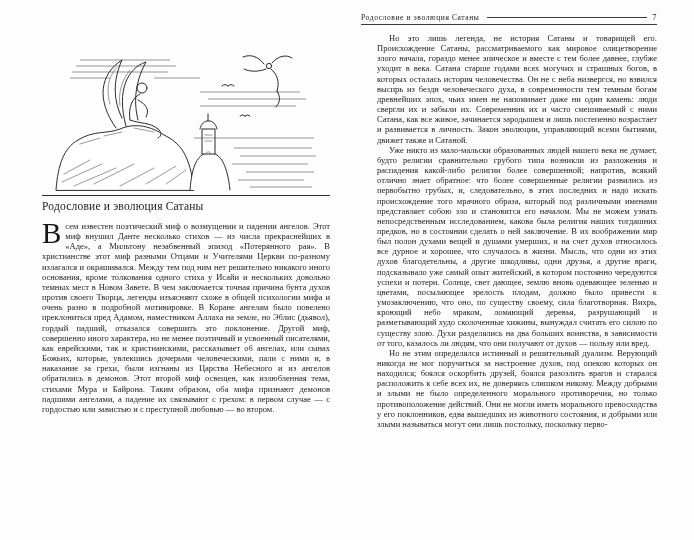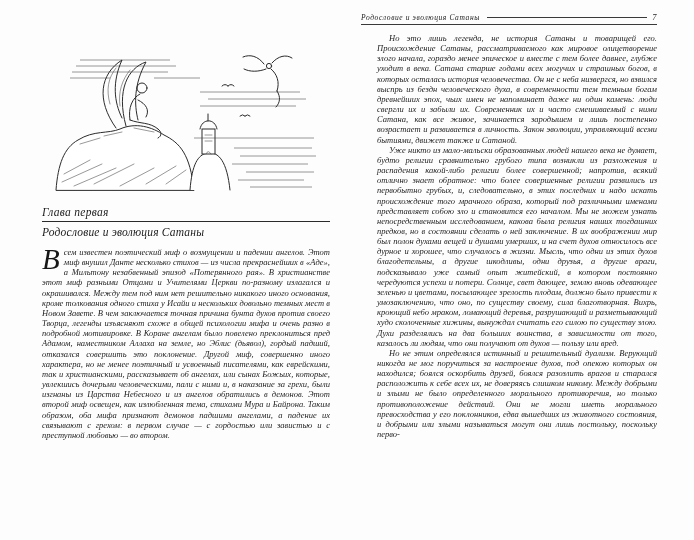--- a/index.html
+++ b/index.html
@@ -3,21 +3,21 @@
 <meta charset="utf-8">
 <style>
   * { margin:0; padding:0; box-sizing:border-box; }
   html,body { background:#ffffff; }
   .spread {
     width:694px; height:540px; background:#fdfdfd;
     display:flex; overflow:hidden;
     font-family:"Liberation Serif","DejaVu Serif",serif;
     color:#1c1c1c;
   }
-  .page { width:347px; height:447px; position:relative;font-style:italic; }
+  .page { width:347px; height:447px; position:relative; }
   
   .left-inner { width:288px; margin:10px 0 0 42px; }
   .illustration-wrap { width:272px; margin:42px auto 0 auto; }
   .illustration-wrap svg { display:block; width:272px; height:150px; }
   .chapter-label { font-size:11.5px; letter-spacing:.3px; margin-top:14px; }
   .chapter-rule { border-top:1px solid #2a2a2a; margin:3px 0 4px 0; height:0; }
   .chapter-title { font-size:11.5px; letter-spacing:.2px; margin-bottom:9px; }
   .body-text {
     font-size:8.5px; line-height:10.15px; text-align:justify;
     text-justify:inter-word;
@@ -96,21 +96,20 @@
             <path class="thin" d="M155,93 h7 M155,99 h7"></path>
           </g>
 
           <g class="thin">
             <path d="M144,96 H264"></path>
             <path d="M184,106 H262 M190,114 H266 M182,122 H258 M196,130 H264 M188,138 H254 M200,145 H262"></path>
           </g>
         </svg>
       </div>
 
-      <div class="chapter-label">Глава первая</div>
       <div class="chapter-rule"></div>
       <div class="chapter-title">Родословие и эволюция Сатаны</div>
 
       <p class="body-text"><span class="dropcap">В</span><span>сем известен поэтический миф о возмущении и падении ангелов. Этот миф внушил Данте несколько стихов — из числа прекраснейших в «Аде», а Мильтону незабвенный эпизод «Потерянного рая». В христианстве этот миф разными Отцами и Учителями Церкви по-разному излагался и окрашивался. Между тем под ним нет решительно никакого иного основания, кроме толкования одного стиха у Исайи и нескольких довольно темных мест в Новом Завете. В чем заключается точная причина бунта духов против своего Творца, легенды изъясняют схоже в общей психологии мифа и очень разно в подробной мотивировке. В Коране ангелам было повелено преклониться пред Адамом, наместником Аллаха на земле, но Эблис (дьявол), гордый падший, отказался совершить это поклонение. Другой миф, совершенно иного характера, но не менее поэтичный и усвоенный писателями, как еврейскими, так и христианскими, рассказывает об ангелах, или сынах Божьих, которые, увлекшись дочерьми человеческими, пали с ними и, в наказание за грехи, были изгнаны из Царства Небесного и из ангелов обратились в демонов. Этот второй миф освещен, как излюбленная тема, стихами Мура и Байрона. Таким образом, оба мифа признают демонов падшими ангелами, а падение их связывают с грехом: в первом случае — с гордостью или завистью и с преступной любовью — во втором.</span></p>
 
     </div>
   </div>
 
   <div class="page">
     <div class="right-inner">

